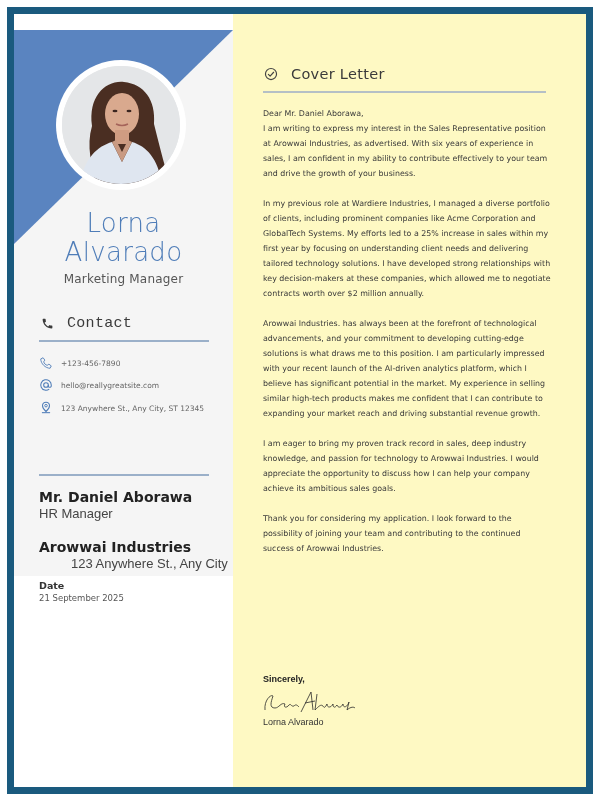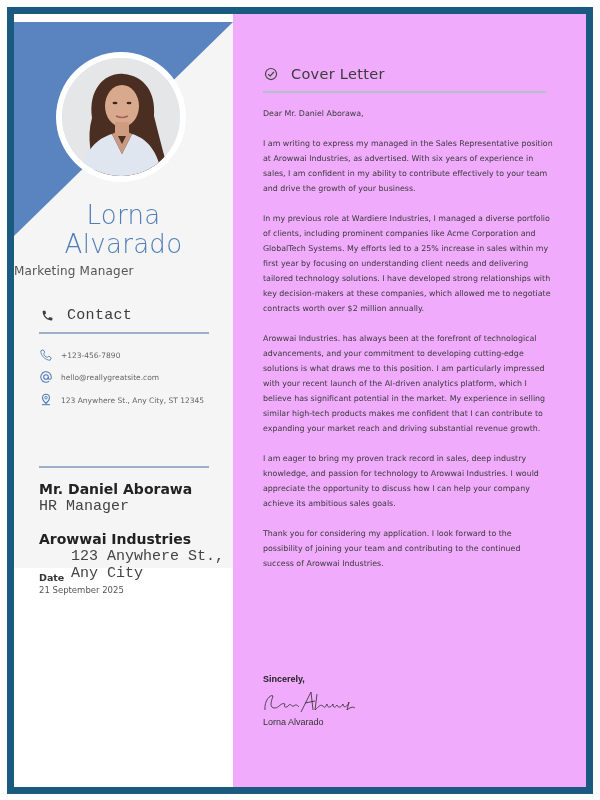--- a/index.html
+++ b/index.html
@@ -2,56 +2,56 @@
 <html><head>
 <meta charset="utf-8">
 <style>
   * { margin:0; padding:0; box-sizing:border-box; }
   html, body { width:600px; height:800px; background:#ffffff; overflow:hidden; }
   body { position:relative; font-family:"Liberation Sans", sans-serif; color:#333; }
 
   .frame { position:absolute; left:7px; top:7px; width:586px; height:787px; border:7px solid #1a5a7e; background:#fff; }
   .page { position:absolute; left:14px; top:14px; width:572px; height:773px; background:#fff; overflow:hidden; }
 
-  .sidebar { position:absolute; left:0; top:8px; width:219px; height:546px; background:#f5f5f5; }
+  .sidebar { position:absolute; left:0; top:16px; width:219px; height:546px; background:#f5f5f5; }
   .triangle { position:absolute; left:0; top:0; width:219px; height:214px; }
   .triangle svg { display:block; }
 
   .photo-wrap { position:absolute; left:42px; top:30px; width:130px; height:130px; border-radius:50%; background:#fff; }
   .photo { position:absolute; left:6px; top:6px; width:118px; height:118px; border-radius:50%; overflow:hidden; background:#e6e8ea; }
   .photo svg { display:block; }
 
   .name { position:absolute; left:0; width:219px; text-align:center; color:#4f7db8; font-family:"DejaVu Sans", sans-serif; font-weight:300; font-size:26px; line-height:30px; letter-spacing:0.3px; }
   .name.first { top:178px; }
   .name.last { top:207px; }
-  .role { position:absolute; top:242px; left:0; width:219px; text-align:left; font-size:12px; color:#555; font-family:"DejaVu Sans", sans-serif; letter-spacing:0.2px; }
+  .role { position:absolute; top:242px; left:0; width:219px; text-align:center; font-size:12px; color:#555; font-family:"DejaVu Sans", sans-serif; letter-spacing:0.2px; }
 
   .sec-head { position:absolute; left:25px; width:170px; height:30px; display:flex; align-items:center; }
   .sec-head .ico { width:16px; height:16px; margin-right:12px; display:flex; align-items:center; justify-content:center; }
   .sec-head .title { font-family:Liberation Mono, monospace; font-size:15px; color:#3b3b3b; letter-spacing:0.3px; }
   .sec-line { position:absolute; left:25px; width:170px; height:1.5px; background:#9bb0c9; }
 
   .contact-row { position:absolute; left:25px; display:flex; align-items:center; height:16px; }
   .contact-row .ico { width:14px; height:14px; margin-right:8px; display:flex; align-items:center; justify-content:center; }
   .contact-row .txt { font-family:"DejaVu Sans", sans-serif; font-size:7.5px; color:#666; }
 
   .to-name { position:absolute; left:25px; font-family:"DejaVu Sans", sans-serif; font-weight:bold; font-size:14px; color:#222; }
-  .to-sub { position:absolute; left:25px; font-family:Liberation Mono, monospace; font-size:15px; color:#444; }
+  .to-sub { position:absolute; left:25px; font-family:Liberation Sans, sans-serif; font-size:13px; color:#444; }
   .date-label { position:absolute; left:25px; top:550px; font-family:"DejaVu Sans", sans-serif; font-weight:bold; font-size:9.5px; color:#333; }
   .date-val { position:absolute; left:25px; top:563px; font-family:"DejaVu Sans", sans-serif; font-size:8.5px; color:#555; }
 
-  .main { position:absolute; left:219px; top:0; width:353px; height:773px; background:#f0abfc; }
+  .main { position:absolute; left:219px; top:0; width:353px; height:773px; background:#fef9c3; }
   .cl-head { position:absolute; left:31px; top:49px; display:flex; align-items:center; height:22px; }
   .cl-head .ico { width:14px; height:14px; margin-right:13px; display:flex; align-items:center; }
   .cl-head .title { font-family:"DejaVu Sans", sans-serif; font-size:14.5px; color:#3b3b3b; letter-spacing:0.3px; }
   .cl-line { position:absolute; left:30px; top:77px; width:283px; height:2px; background:#b5c0c6; }
 
   .letter { position:absolute; left:30px; top:92px; width:290px; font-family:"DejaVu Sans", sans-serif; font-size:7.9px; line-height:15px; color:#3a3a3a; }
   .letter p { margin-bottom:15px; }
-  .letter p.salutation { margin-bottom:15px; }
+  .letter p.salutation { margin-bottom:0; }
 
   .closing { position:absolute; left:30px; top:660px; font-family:"Liberation Sans", sans-serif; font-weight:bold; font-size:9px; color:#222; }
   .signature { position:absolute; left:28px; top:672px; width:100px; height:32px; }
   .signer { position:absolute; left:30px; top:703px; font-family:"Liberation Sans", sans-serif; font-size:9px; color:#333; }
 </style>
 </head>
 <body>
 
 <div class="frame"></div>
 
@@ -144,21 +144,21 @@
             <circle cx="12" cy="12" r="9.5" fill="none" stroke="#444" stroke-width="2"></circle>
             <path d="M7.5 12.5l3 3 6-6.5" fill="none" stroke="#444" stroke-width="2" stroke-linecap="round" stroke-linejoin="round"></path>
           </svg>
       </span>
       <span class="title">Cover Letter</span>
     </div>
     <div class="cl-line"></div>
 
     <div class="letter">
       <p class="salutation">Dear Mr. Daniel Aborawa,</p>
-      <p>I am writing to express my managed in the Sales Representative position at Arowwai Industries, as advertised. With six years of experience in sales, I am confident in my ability to contribute effectively to your team and drive the growth of your business.</p>
+      <p>I am writing to express my interest in the Sales Representative position at Arowwai Industries, as advertised. With six years of experience in sales, I am confident in my ability to contribute effectively to your team and drive the growth of your business.</p>
       <p>In my previous role at Wardiere Industries, I managed a diverse portfolio of clients, including prominent companies like Acme Corporation and GlobalTech Systems. My efforts led to a 25% increase in sales within my first year by focusing on understanding client needs and delivering tailored technology solutions. I have developed strong relationships with key decision-makers at these companies, which allowed me to negotiate contracts worth over $2 million annually.</p>
       <p>Arowwai Industries. has always been at the forefront of technological advancements, and your commitment to developing cutting-edge solutions is what draws me to this position. I am particularly impressed with your recent launch of the AI-driven analytics platform, which I believe has significant potential in the market. My experience in selling similar high-tech products makes me confident that I can contribute to expanding your market reach and driving substantial revenue growth.</p>
       <p>I am eager to bring my proven track record in sales, deep industry knowledge, and passion for technology to Arowwai Industries. I would appreciate the opportunity to discuss how I can help your company achieve its ambitious sales goals.</p>
       <p>Thank you for considering my application. I look forward to the possibility of joining your team and contributing to the continued success of Arowwai Industries.</p>
     </div>
 
     <div class="closing">Sincerely,</div>
     <div class="signature">
       <svg width="100" height="32" viewBox="0 0 100 32">
         <path d="M4,24 C3,14 10,8 12,10 C10,16 8,22 14,22 C18,22 20,16 24,18 C22,22 26,22 28,19 C30,17 30,21 33,20 C35,18 36,19 38,21" fill="none" stroke="#2a2a2a" stroke-width="0.8"></path>

